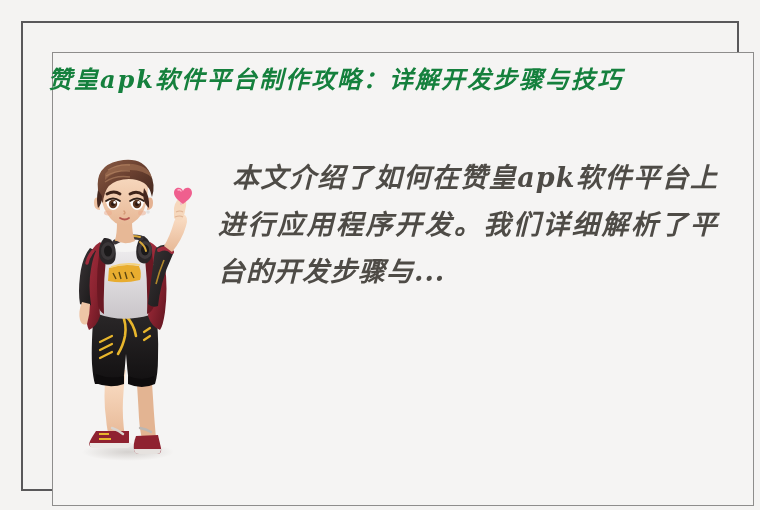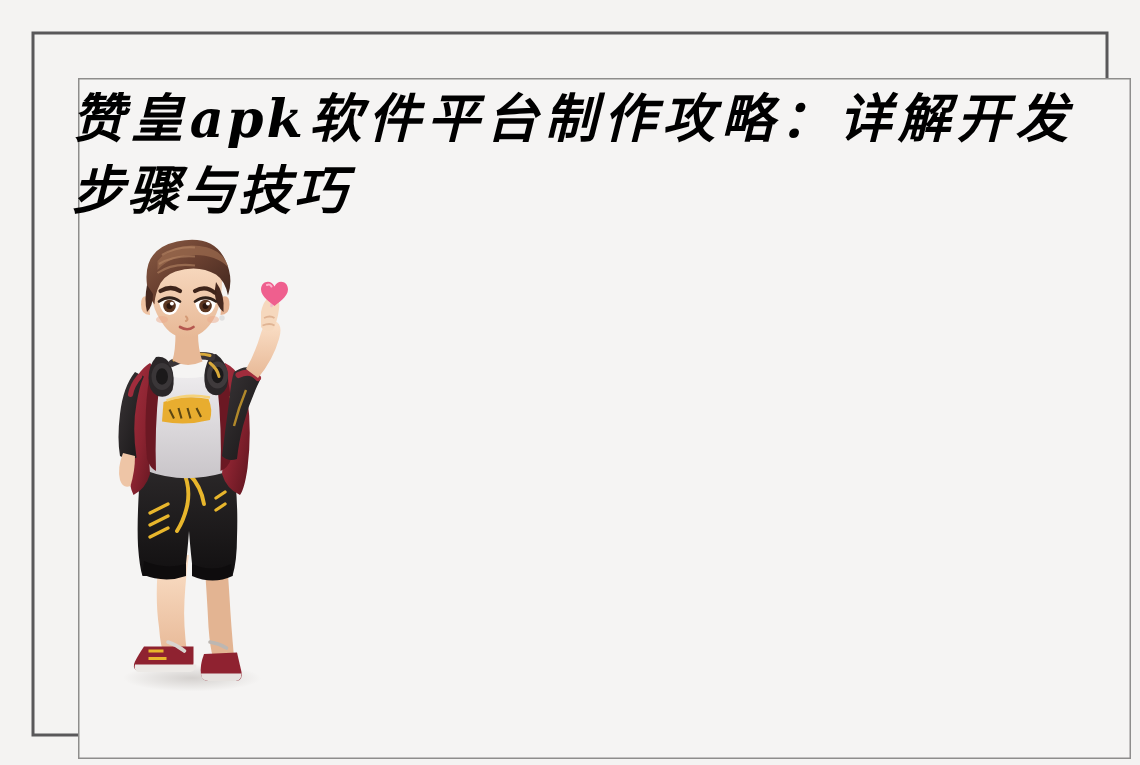--- a/index.html
+++ b/index.html
@@ -56,26 +56,26 @@
     overflow: hidden;
   }
 
   .article-title {
     position: absolute;
     left: 18px;
     top: 26px;
     width: 666px;
     margin: 0;
     font-family: "DejaVu Serif", "Liberation Serif", serif;
-    font-size: 35px;
+    font-size: 24px;
     font-weight: 700;
     font-style: italic;
     line-height: 48px;
     letter-spacing: 2px;
-    color: #000000;
+    color: #15803d;
     text-align: justify;
     text-align-last: left;
     white-space: normal;
     word-break: break-all;
   }
 
   .body-row {
     position: absolute;
     left: 0;
     top: 124px;
@@ -263,16 +263,17 @@
             <path d="M70 45 q7 -5 14 0" stroke="#30211a" stroke-width="1.8" fill="none" stroke-linecap="round"></path>
           </g>
 
           <path d="M64 55 q2 2 0 3" stroke="#d49a76" stroke-width="1.4" fill="none" stroke-linecap="round"></path>
           <path d="M60 62 q5 3 9 0" stroke="#b5574f" stroke-width="1.8" fill="none" stroke-linecap="round"></path>
           <ellipse cx="48" cy="57" rx="4" ry="2.4" fill="#eba98c" opacity="0.5"></ellipse>
           <ellipse cx="82" cy="57" rx="4" ry="2.4" fill="#eba98c" opacity="0.5"></ellipse>
         </svg>
       </div>
 
+      <p class="excerpt">本文介绍了如何在赞皇apk软件平台上进行应用程序开发。我们详细解析了平台的开发步骤与...</p>
 
     </div>
   </div>
 </div>
 
 </body></html>

